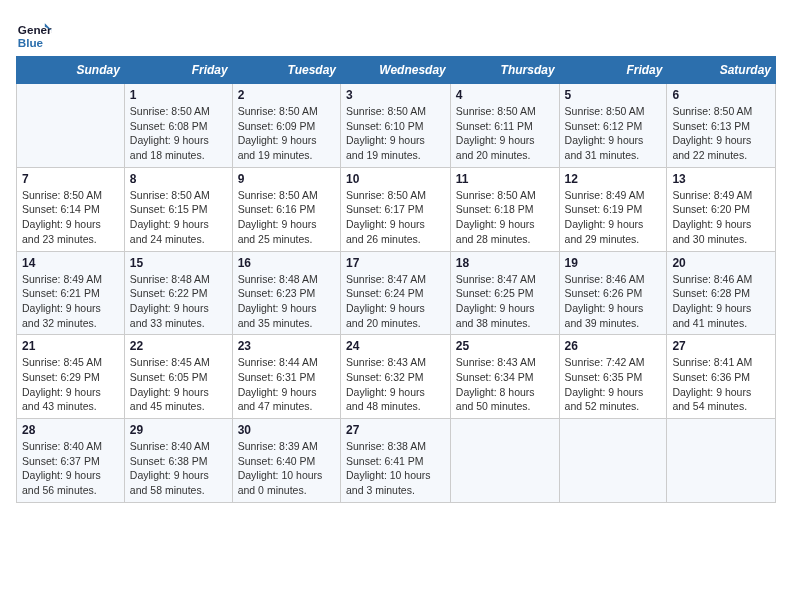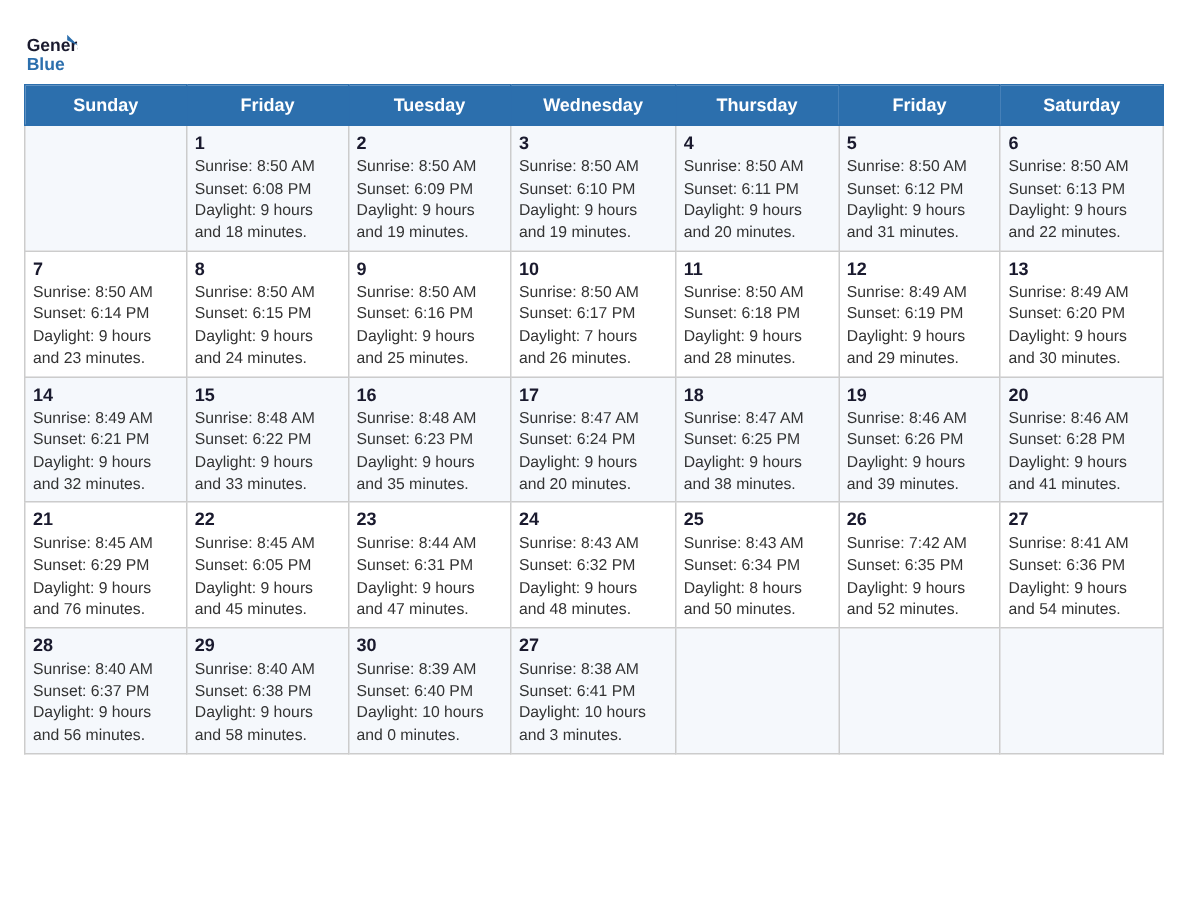--- a/index.html
+++ b/index.html
@@ -40,24 +40,25 @@
     }
     .calendar-table {
       width: 100%;
       border-collapse: collapse;
       font-size: 11px;
     }
     .calendar-table thead tr th {
       background-color: #2c6fad;
       color: #fff;
       padding: 6px 4px;
-      text-align: center;
+      text-align: right;
       font-size: 12px;
       font-weight: bold;
       border: 1px solid #2c6fad;
+      font-style: italic;
     }
     .calendar-table tbody tr td {
       border: 1px solid #ccc;
       padding: 4px 5px;
       vertical-align: top;
       width: 113px;
       min-height: 70px;
     }
     .calendar-table tbody tr:nth-child(odd) td {
       background-color: #f5f8fc;
@@ -147,21 +148,21 @@
         <span class="day-detail">Sunrise: 8:50 AM</span><br>
         <span class="day-detail">Sunset: 6:15 PM</span><br>
         <span class="day-detail">Daylight: 9 hours and 24 minutes.</span></td>
         <td><span class="day-number">9</span>
         <span class="day-detail">Sunrise: 8:50 AM</span><br>
         <span class="day-detail">Sunset: 6:16 PM</span><br>
         <span class="day-detail">Daylight: 9 hours and 25 minutes.</span></td>
         <td><span class="day-number">10</span>
         <span class="day-detail">Sunrise: 8:50 AM</span><br>
         <span class="day-detail">Sunset: 6:17 PM</span><br>
-        <span class="day-detail">Daylight: 7 hours and 26 minutes.</span></td>
+        <span class="day-detail">Daylight: 9 hours and 26 minutes.</span></td>
         <td><span class="day-number">11</span>
         <span class="day-detail">Sunrise: 8:50 AM</span><br>
         <span class="day-detail">Sunset: 6:18 PM</span><br>
         <span class="day-detail">Daylight: 9 hours and 28 minutes.</span></td>
         <td><span class="day-number">12</span>
         <span class="day-detail">Sunrise: 8:49 AM</span><br>
         <span class="day-detail">Sunset: 6:19 PM</span><br>
         <span class="day-detail">Daylight: 9 hours and 29 minutes.</span></td>
         <td><span class="day-number">13</span>
         <span class="day-detail">Sunrise: 8:49 AM</span><br>
@@ -195,21 +196,21 @@
         <span class="day-detail">Daylight: 9 hours and 39 minutes.</span></td>
         <td><span class="day-number">20</span>
         <span class="day-detail">Sunrise: 8:46 AM</span><br>
         <span class="day-detail">Sunset: 6:28 PM</span><br>
         <span class="day-detail">Daylight: 9 hours and 41 minutes.</span></td>
       </tr>
       <tr>
         <td><span class="day-number">21</span>
         <span class="day-detail">Sunrise: 8:45 AM</span><br>
         <span class="day-detail">Sunset: 6:29 PM</span><br>
-        <span class="day-detail">Daylight: 9 hours and 76 minutes.</span></td>
+        <span class="day-detail">Daylight: 9 hours and 43 minutes.</span></td>
         <td><span class="day-number">22</span>
         <span class="day-detail">Sunrise: 8:45 AM</span><br>
         <span class="day-detail">Sunset: 6:05 PM</span><br>
         <span class="day-detail">Daylight: 9 hours and 45 minutes.</span></td>
         <td><span class="day-number">23</span>
         <span class="day-detail">Sunrise: 8:44 AM</span><br>
         <span class="day-detail">Sunset: 6:31 PM</span><br>
         <span class="day-detail">Daylight: 9 hours and 47 minutes.</span></td>
         <td><span class="day-number">24</span>
         <span class="day-detail">Sunrise: 8:43 AM</span><br>

